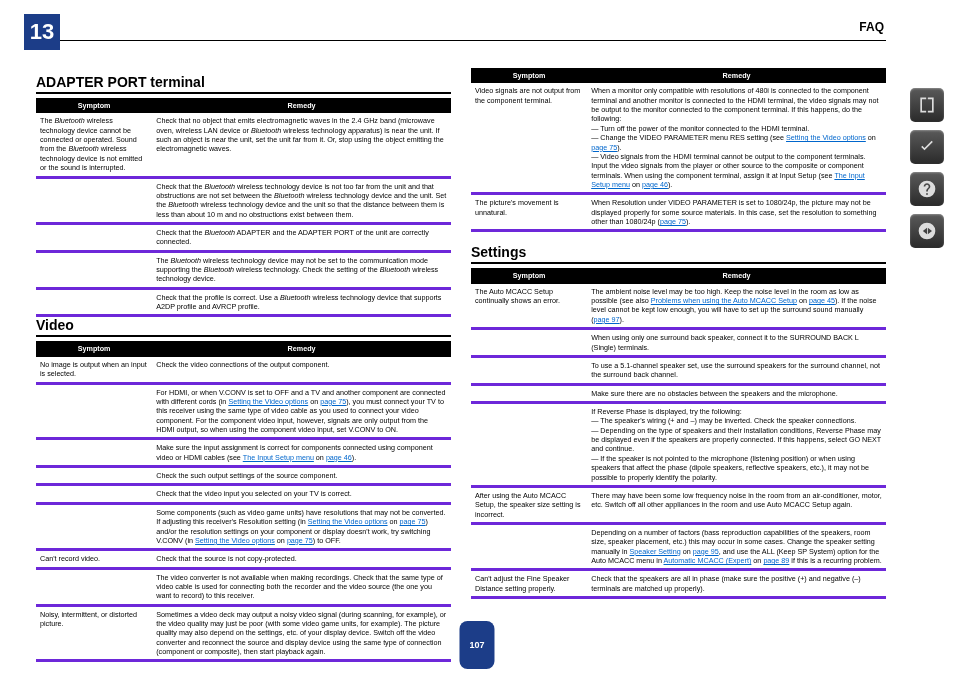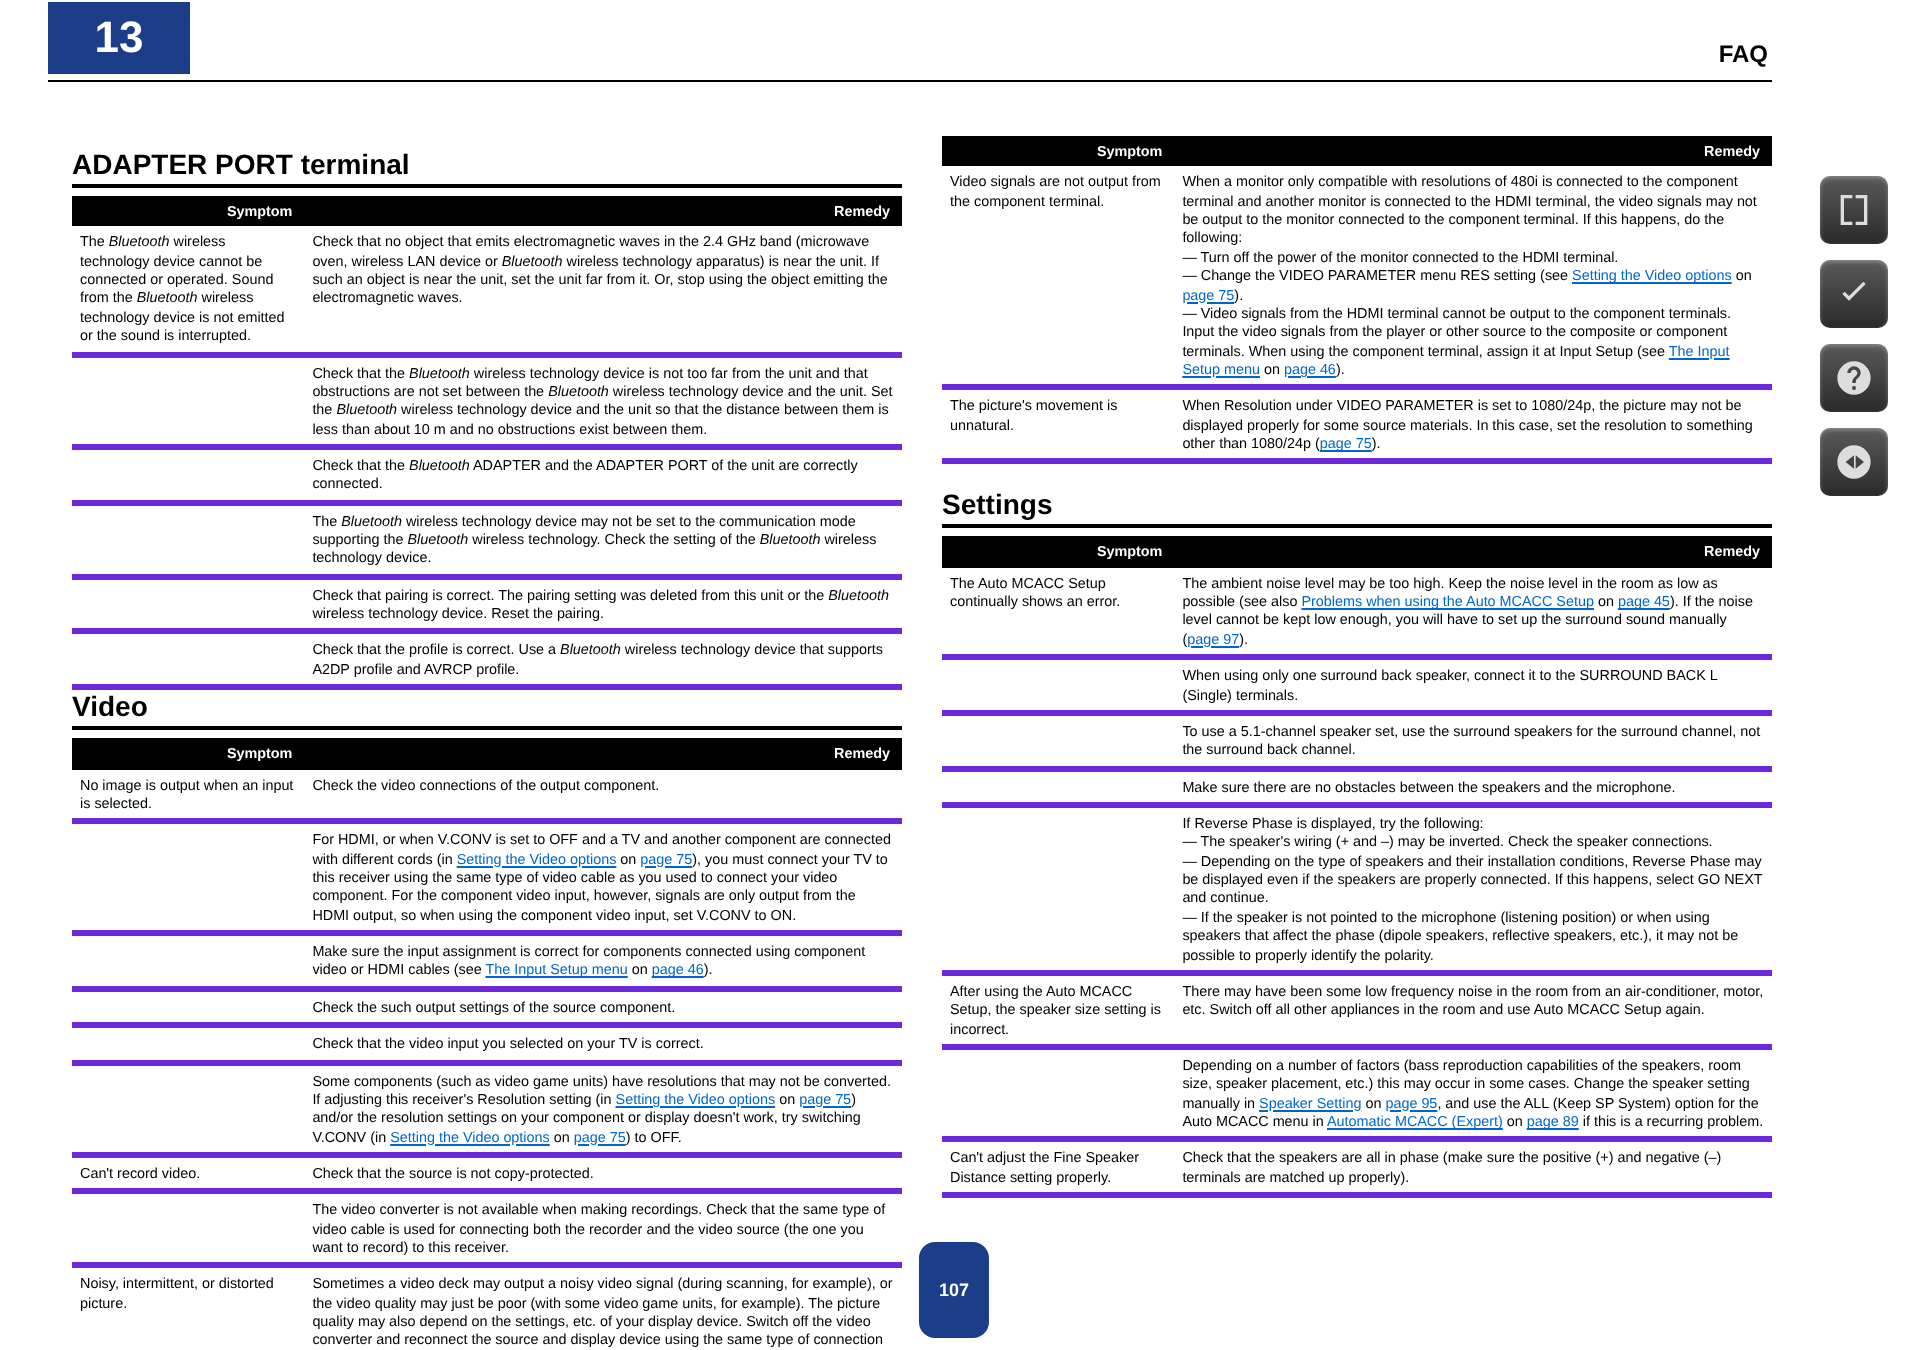--- a/index.html
+++ b/index.html
@@ -1,24 +1,24 @@
 <!DOCTYPE html>
 <html><head>
 <meta charset="utf-8">
 <style>
   *{box-sizing:border-box;margin:0;padding:0}
   body{width:954px;height:675px;background:#fff;position:relative;font-family:Arial,Helvetica,sans-serif;color:#000;overflow:hidden}
   .top-line{position:absolute;left:24px;right:68px;top:40px;height:1px;background:#000}
-  .chapter-box{position:absolute;left:24px;top:1px;width:71px;height:36px;background:#1c3d88;color:#fff;font-size:22px;font-weight:bold;display:flex;align-items:center;justify-content:center}
+  .chapter-box{position:absolute;left:24px;top:14px;width:36px;height:36px;background:#1c3d88;color:#fff;font-size:22px;font-weight:bold;display:flex;align-items:center;justify-content:center}
   .chapter-label{position:absolute;right:70px;top:20px;font-size:12px;font-weight:bold}
   .columns{position:absolute;left:36px;top:68px;width:850px;display:flex;gap:20px}
   .col{flex:1;min-width:0}
   .section-title{font-size:14px;font-weight:bold;border-bottom:2px solid #000;padding-bottom:2px;margin:6px 0 4px 0}
   table{width:100%;border-collapse:collapse;font-size:7.2px;line-height:1.3}
-  thead th{background:#000;color:#fff;text-align:right;font-weight:bold;padding:3px 6px}
+  thead th{background:#000;color:#fff;text-align:center;font-weight:bold;padding:3px 6px}
   thead th:first-child{width:28%}
   tbody td{border-bottom:3px solid #6d28d9;padding:3px 4px;vertical-align:top}
   .link{color:#0066cc;text-decoration:underline}
   b{font-weight:normal}
   i{font-style:italic}
   .page-badge{position:absolute;bottom:6px;left:50%;transform:translateX(-50%);background:#1c3d88;color:#fff;font-size:9px;font-weight:bold;padding:19px 10px;border-radius:8px}
   .side-icons{position:absolute;right:10px;top:88px;display:flex;flex-direction:column;gap:8px}
   .side-icon{width:34px;height:34px;border-radius:5px;background:linear-gradient(#5a5a5a,#2a2a2a);color:#eee;font-size:14px;display:flex;align-items:center;justify-content:center;box-shadow:inset 0 1px 2px rgba(255,255,255,.3)}
   .side-icon svg{width:20px;height:20px;fill:#ddd}
 </style>
@@ -74,24 +74,20 @@
           <tr>
             <td></td>
             <td>Check that the <i>Bluetooth</i> ADAPTER and the <b>ADAPTER PORT</b> of the unit are correctly connected.</td>
           </tr>
           <tr>
             <td></td>
             <td>The <i>Bluetooth</i> wireless technology device may not be set to the communication mode supporting the <i>Bluetooth</i> wireless technology. Check the setting of the <i>Bluetooth</i> wireless technology device.</td>
           </tr>
           <tr>
             <td></td>
-            <td>Check that pairing is correct. The pairing setting was deleted from this unit or the <i>Bluetooth</i> wireless technology device. Reset the pairing.</td>
-          </tr>
-          <tr>
-            <td></td>
             <td>Check that the profile is correct. Use a <i>Bluetooth</i> wireless technology device that supports A2DP profile and AVRCP profile.</td>
           </tr>
         </tbody>
     </table>
     <div class="section-title" style="margin-top:0">Video</div>
     <table>
       <thead>
           <tr>
             <th>Symptom</th>
             <th>Remedy</th>

